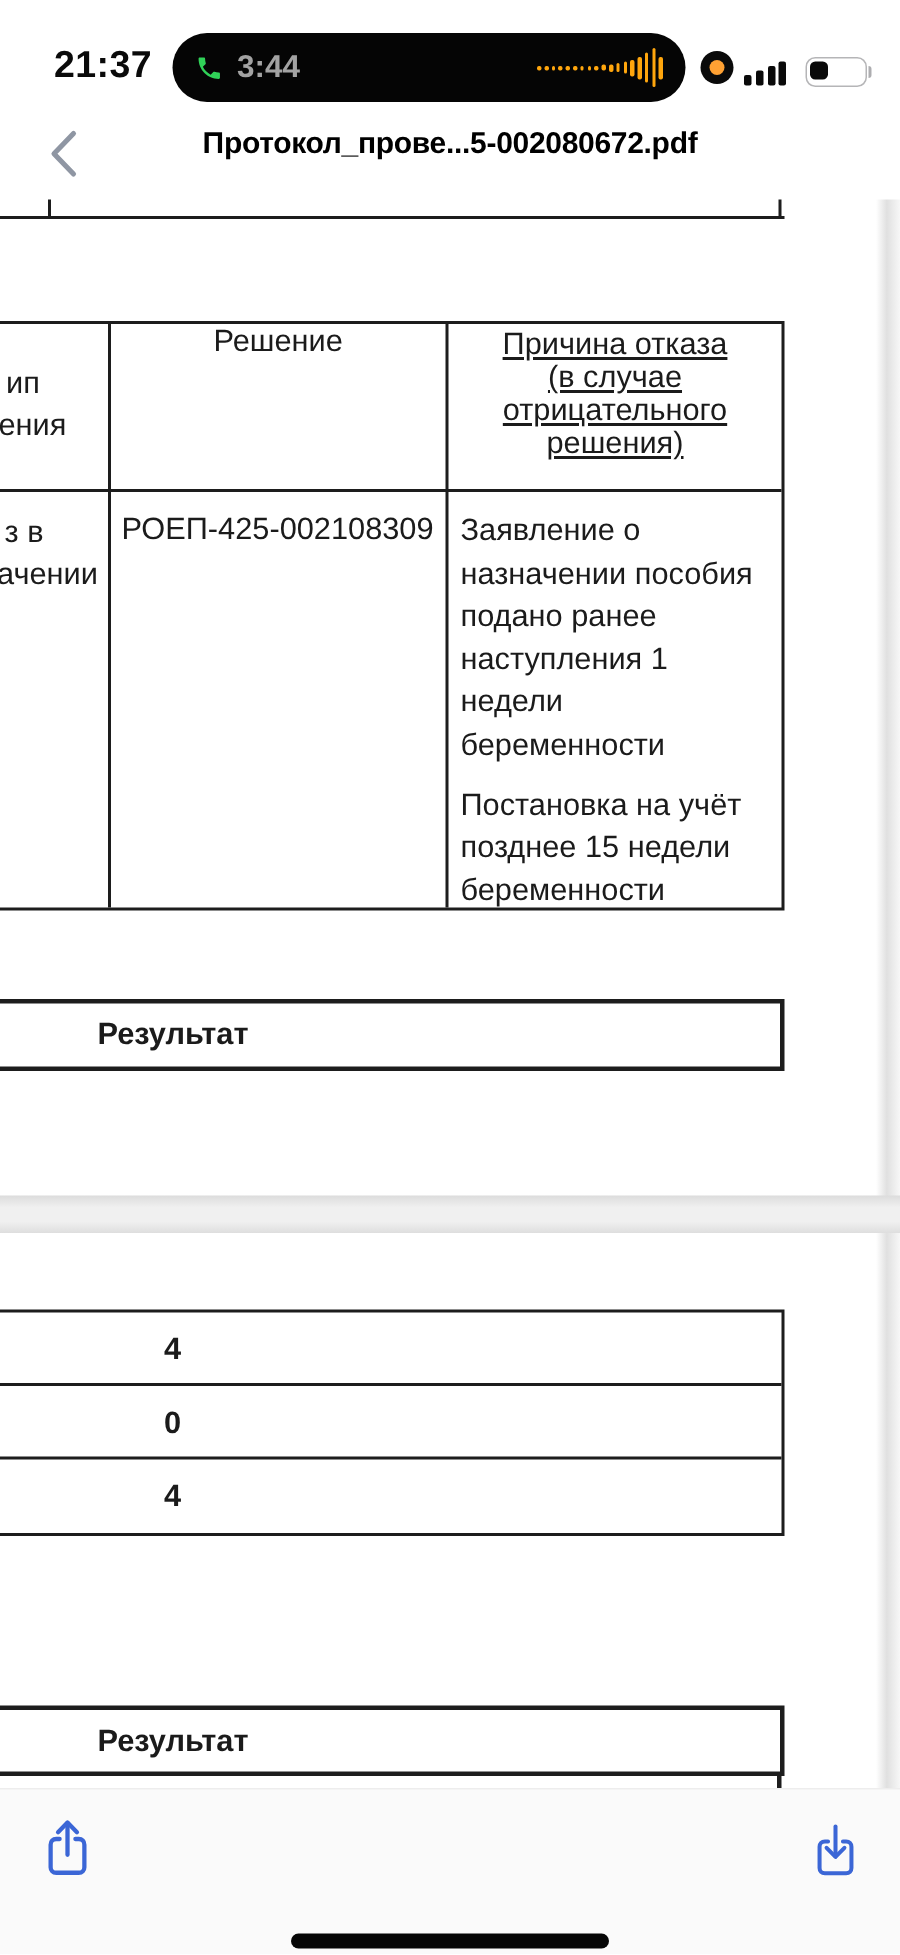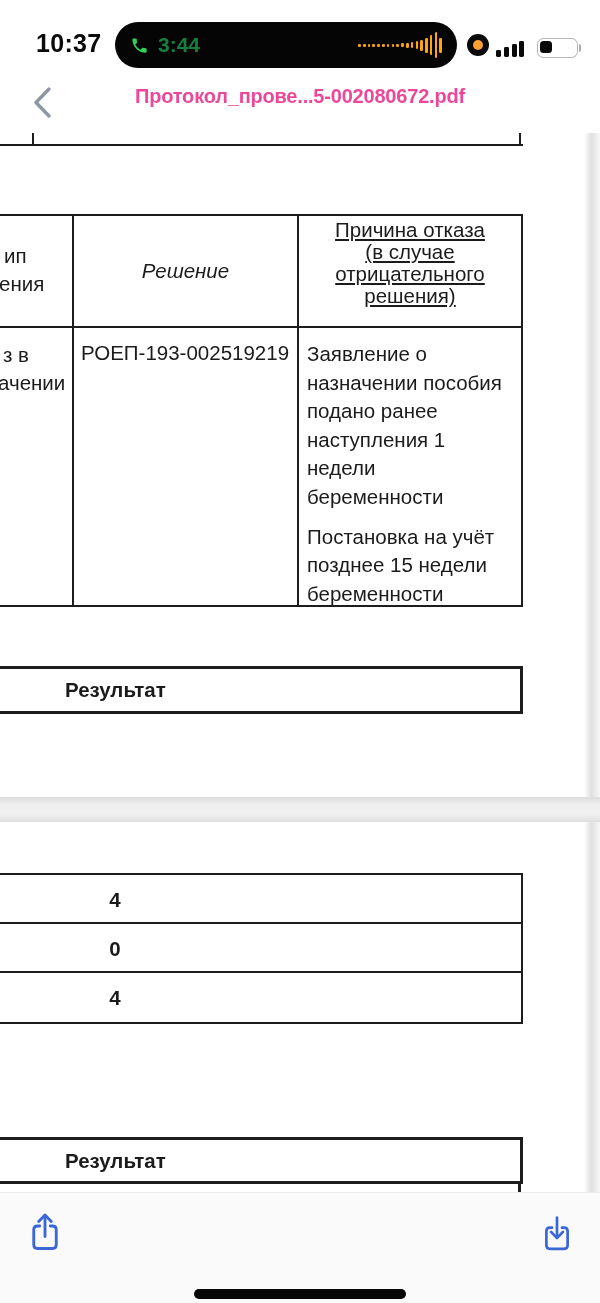--- a/index.html
+++ b/index.html
@@ -4,34 +4,34 @@
 <style>
   * { margin:0; padding:0; box-sizing:border-box; }
   html,body { background:#fff; }
   body { font-family:"Liberation Sans", sans-serif; }
   #screen{ position:relative; width:600px; height:1303px; background:#fff; overflow:hidden; }
 
   
   .time{ position:absolute; left:36px; top:29px; font-size:25px; font-weight:700; color:#0a0a0a; letter-spacing:.3px; }
   .pill{ position:absolute; left:115px; top:22px; width:342px; height:46px; border-radius:23px; background:#050505;
          display:flex; align-items:center; padding:0 15px; }
-  .pill .dur{ color:#15803d; font-size:21px; font-weight:600; margin-left:9px; }
+  .pill .dur{ color:#a3a3a3; font-size:21px; font-weight:600; margin-left:9px; }
   .wf{ margin-left:auto; display:flex; align-items:center; gap:2.2px; height:28px; }
   .wf-bar{ width:2.6px; background:#ffa60d; border-radius:1.3px; display:inline-block; }
   .micdot{ position:absolute; left:467px; top:34px; width:22px; height:22px; border-radius:50%; background:#0a0a0a; }
   .micdot::after{ content:""; position:absolute; left:6px; top:6px; width:10px; height:10px; border-radius:50%; background:#ffa133; }
   .signal{ position:absolute; left:496px; top:40px; height:17px; display:flex; align-items:flex-end; gap:2.8px; }
   .sbar{ width:5px; background:#0a0a0a; border-radius:1.4px; }
   .battery{ position:absolute; left:537px; top:38px; width:41px; height:20px; border:1.6px solid rgba(60,60,67,.38); border-radius:6.5px; }
   .battery .fill{ position:absolute; left:2.2px; top:2.2px; width:12px; height:11.8px; background:#0a0a0a; border-radius:3.5px; }
   .battery .cap{ position:absolute; right:-4.4px; top:5.4px; width:2.8px; height:7.6px; background:rgba(60,60,67,.42); border-radius:0 2.4px 2.4px 0; }
 
   
   .back{ position:absolute; left:30px; top:86px; width:24px; height:33px; cursor:pointer; }
-  .doc-title{ position:absolute; left:0; top:85px; width:100%; text-align:center; font-size:20px; font-weight:700; color:#ec4899; letter-spacing:-.2px; }
+  .doc-title{ position:absolute; left:0; top:85px; width:100%; text-align:center; font-size:20px; font-weight:700; color:#000000; letter-spacing:-.2px; }
   .doc-size{ position:absolute; left:0; top:113px; width:100%; text-align:center; font-size:14px; color:#8c8c90; }
 
   
   .pdf{ position:absolute; left:0; top:133px; width:600px; height:1170px; background:#fff; color:#1b1b1b; }
   .edge-shadow{ position:absolute; left:584px; top:0; width:16px; height:1059px;
                 background:linear-gradient(to right,#ffffff 0%, #e0e0e0 45%, #f7f7f7 100%); }
   .pgap{ position:absolute; left:0; top:664px; width:600px; height:25px;
          background:linear-gradient(to bottom,#dcdcdc 0%, #f0f0f0 32%, #f0f0f0 70%, #dedede 100%); }
 
   
@@ -40,21 +40,21 @@
 
   
   .tbl{ position:absolute; left:-14px; top:81px; width:537px; border:2.4px solid #1d1d1d; font-size:20.5px; }
   .trow{ display:flex; }
   .thead-row{ height:112px; border-bottom:2.4px solid #1d1d1d; }
   .tbody-row{ height:277px; }
   .c1{ width:86px; border-right:2.4px solid #1d1d1d; }
   .c2{ width:225px; border-right:2.4px solid #1d1d1d; }
   .c3{ flex:1; }
   .thead-row .c1{ padding-top:26px; line-height:27.5px; }
-  .thead-row .c2{ display:flex; align-items:center; justify-content:center;font-style:italic; }
+  .thead-row .c2{ display:flex; align-items:flex-start; justify-content:center; }
   .thead-row .c3{ padding-top:3px; text-align:center; line-height:22px; white-space:pre-line;text-decoration:underline; }
   .tbody-row .c1{ padding-top:13px; line-height:28px; }
   .tbody-row .c2{ padding:13px 0 0 7px; }
   .tbody-row .c3{ padding:12px 6px 0 8px; line-height:28.6px; }
   .pre{ white-space:pre-line; }
   .ind1{ padding-left:16px; }
   .ind2{ padding-left:11px; }
   .ind3{ padding-left:15px; }
   .ind4{ padding-left:10px; }
   .p2{ margin-top:11px; }
@@ -77,21 +77,21 @@
   .tb-btn{ position:absolute; cursor:pointer; }
   .share{ left:27px; top:17px; }
   .download{ left:540px; top:20px; }
   .homebar{ position:absolute; left:194px; top:96px; width:212px; height:9.5px; border-radius:5px; background:#060606; }
 </style>
 </head>
 <body>
 
 <div id="screen">
 
-  <div class="time">10:37</div>
+  <div class="time">21:37</div>
 
   <div class="pill">
     <svg width="19" height="19" viewBox="0 0 24 24">
       <path fill="#30d158" d="M6.62 10.79c1.44 2.83 3.76 5.14 6.59 6.59l2.2-2.21c.27-.27.67-.36 1.02-.24 1.12.37 2.33.57 3.57.57.55 0 1 .45 1 1V20c0 .55-.45 1-1 1-9.39 0-17-7.61-17-17 0-.55.45-1 1-1h3.5c.55 0 1 .45 1 1 0 1.25.2 2.45.57 3.57.11.35.03.74-.25 1.02l-2.2 2.2z"></path>
     </svg>
     <span class="dur">3:44</span>
     <span class="wf">
         <span class="wf-bar" style="height: 3px; background: rgb(255, 166, 13);"></span>
         <span class="wf-bar" style="height: 3px; background: rgb(255, 166, 13);"></span>
         <span class="wf-bar" style="height: 3px; background: rgb(255, 166, 13);"></span>
@@ -151,21 +151,21 @@
         <div class="c3">Причина отказа
 (в случае
 отрицательного
 решения)</div>
       </div>
       <div class="trow tbody-row">
         <div class="c1">
           <div class="ind3">з в</div>
           <div class="ind4">ачении</div>
         </div>
-        <div class="c2">РОЕП-193-002519219</div>
+        <div class="c2">РОЕП-425-002108309</div>
         <div class="c3">
           <div class="pre">Заявление о
 назначении пособия
 подано ранее
 наступления 1
 недели
 беременности</div>
           <div class="pre p2">Постановка на учёт
 позднее 15 недели
 беременности</div>

